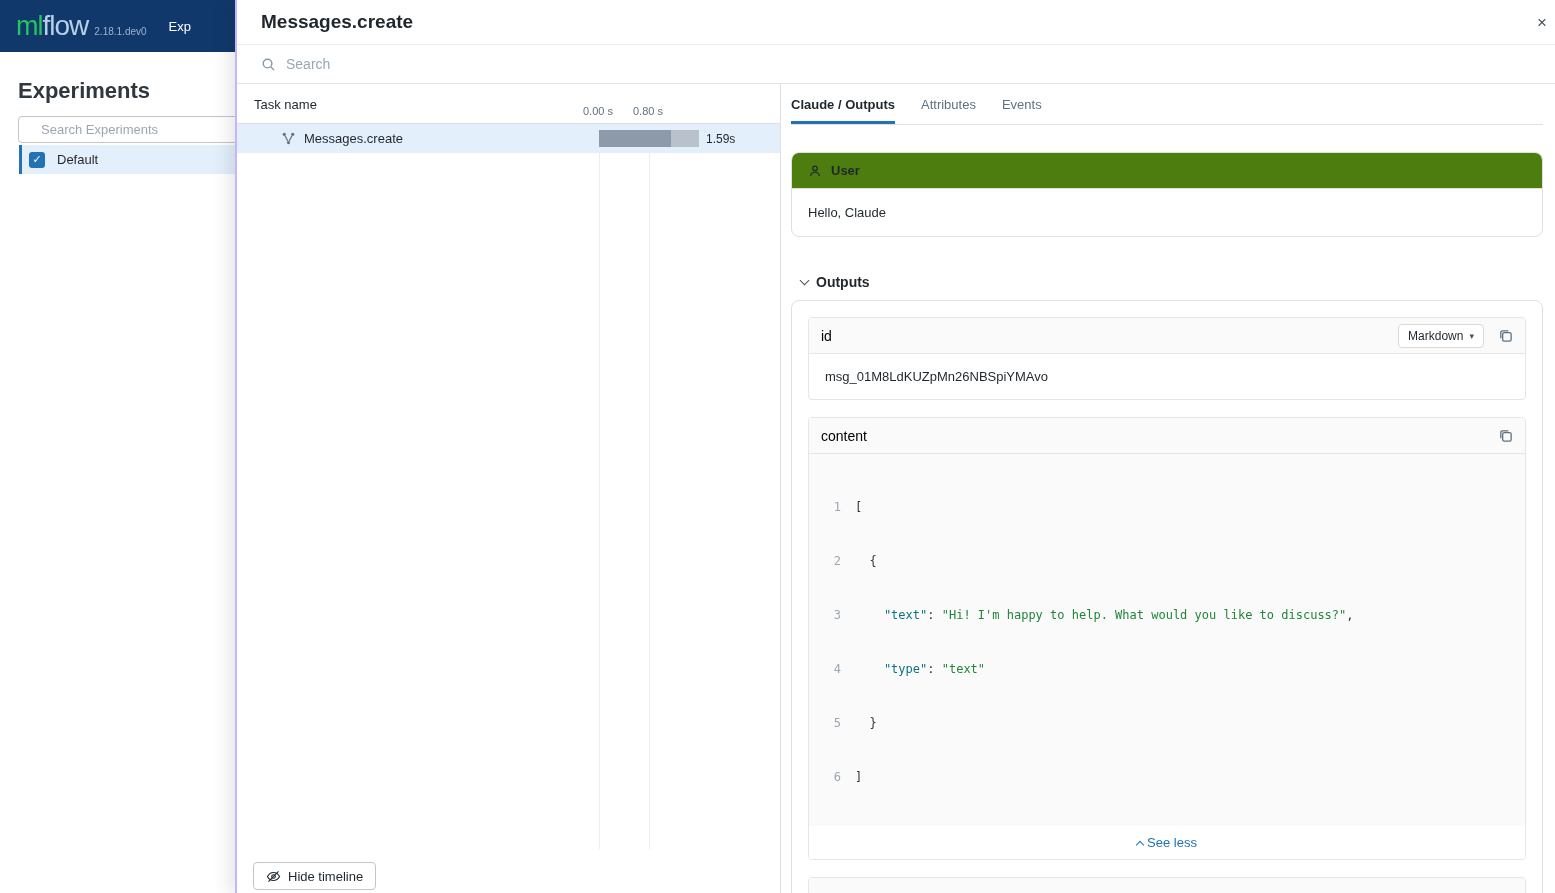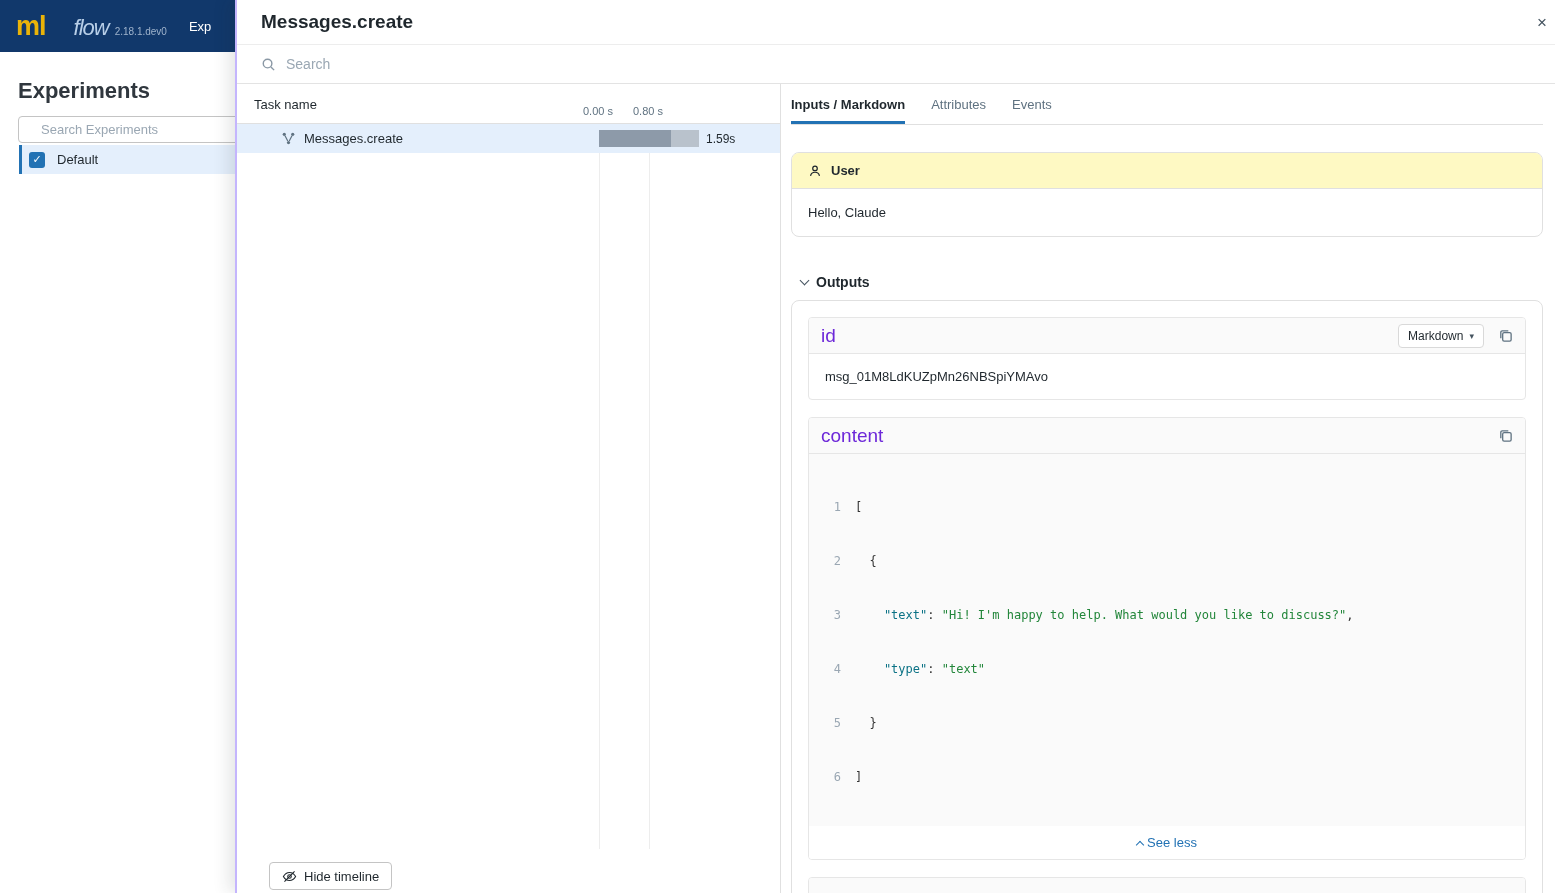--- a/index.html
+++ b/index.html
@@ -3,22 +3,22 @@
 <meta charset="utf-8">
 <style>
   * { margin:0; padding:0; box-sizing:border-box; }
   html,body { width:1555px; height:893px; overflow:hidden; background:#fff;
               font-family:"Liberation Sans", sans-serif; color:#1f272d; }
 
   
   .app-header { position:absolute; top:0; left:0; width:100%; height:52px;
     background:var(--color-header_bg,#11386b); display:flex; align-items:center; padding:0 16px; }
   .logo { display:flex; align-items:baseline; cursor:pointer; }
-  .logo-ml { font-weight:700; font-size:27px; color:#eab308; letter-spacing:-1px; }
-  .logo-flow { font-style:italic; font-size:22px; font-weight:300; color:#b8cfe8; letter-spacing:-1px;margin-left:28px; }
+  .logo-ml { font-weight:400; font-size:27px; color:#22c55e; letter-spacing:-1px; }
+  .logo-flow { font-size:28px; font-weight:300; color:#b8cfe8; letter-spacing:-1px; }
   .logo-version { font-size:10px; color:#9fb3cc; margin-left:6px; }
   .nav-tab { color:#fff; font-size:13px; margin-left:22px; cursor:pointer; }
 
   .sidebar-title { position:absolute; top:78px; left:18px; font-size:22px; font-weight:700; color:#30373e; }
   .sidebar-search { position:absolute; top:116px; left:18px; width:260px; height:27px;
     border:1px solid #c4c4c4; border-radius:4px; padding:0 22px; font-size:13px; outline:none;
     font-family:"Liberation Sans",sans-serif; }
   .sidebar-search::placeholder { color:#9aa7b3; }
   .exp-row { position:absolute; top:145px; left:19px; width:281px; height:29px;
     background:var(--color-selected_row_bg,#e4effc); border-left:3px solid var(--color-accent,#2272b4);
@@ -52,21 +52,21 @@
   .task-rows { flex:1; position:relative; }
   .gridline { position:absolute; top:0; bottom:0; width:1px; background:#ededed; }
   .gl-0 { left:362px; } .gl-1 { left:412px; }
   .task-row { position:relative; height:29px; display:flex; align-items:center; gap:8px;
     padding-left:44px; background:var(--color-selected_row_bg,#e4effc); font-size:13px; cursor:pointer; }
   .row-icon { color:#5f7281; display:flex; flex:none; }
   .duration-bar { position:absolute; left:362px; top:6px; width:100px; height:17px;
     background:linear-gradient(to right, var(--color-duration_bar,#8d9aa9) 0 72%,
                                          var(--color-duration_bar_light,#b9c2cc) 72% 100%); }
   .duration-label { position:absolute; left:469px; top:8px; font-size:12px; }
-  .task-footer { flex:none; height:44px; display:flex; align-items:flex-end; padding:0 0 3px 32px; }
+  .task-footer { flex:none; height:44px; display:flex; align-items:flex-end; padding:0 0 3px 16px; }
   .hide-timeline-btn { display:flex; align-items:center; gap:7px; height:28px; padding:0 12px;
     border:1px solid #c4c4c4; border-radius:4px; background:#fff; font-size:13px; color:#1f272d;
     cursor:pointer; font-family:"Liberation Sans",sans-serif; }
 
   
   .detail-pane { flex:1; min-width:0; display:flex; flex-direction:column; padding:0 12px 0 10px; }
   .tabs { height:41px; flex:none; border-bottom:1px solid #e0e0e0; display:flex; gap:26px; }
   .tab { display:flex; align-items:center; font-size:13px; color:#5f7281; cursor:pointer;
     border-bottom:3px solid transparent; padding-top:3px; }
   .tab.active { color:#1f272d; font-weight:600; border-bottom-color:var(--color-accent,#2272b4); }
@@ -76,31 +76,31 @@
   .section-title { font-size:14px; font-weight:700; }
   .chev { width:7px; height:7px; border-right:1.6px solid #44535f; border-bottom:1.6px solid #44535f;
     transform:rotate(45deg); margin-top:-3px; flex:none; }
   .toggle-group { margin-left:auto; display:flex; gap:6px; }
   .toggle-btn { width:24px; height:24px; border:1px solid #c4c4c4; border-radius:4px; background:#fff;
     display:flex; align-items:center; justify-content:center; font-size:11px; font-weight:700;
     color:#44535f; cursor:pointer; font-family:"Liberation Sans",sans-serif; }
   .toggle-btn.active { border:1.5px solid #1f272d; color:#1f272d; }
 
   .card { border:1px solid #e0e0e0; border-radius:8px; margin-top:12px; overflow:hidden; }
-  .card-header { background:#fef9c3; border-bottom:1px solid #e0e0e0; height:36px; display:flex;
+  .card-header { background:#4d7c0f; border-bottom:1px solid #e0e0e0; height:36px; display:flex;
     align-items:center; gap:9px; padding:0 16px; font-size:13px; font-weight:600; color:#1f272d; }
   .card-body { padding:16px; font-size:13px; }
 
   .outputs-header { margin-top:33px; }
   .outputs-card { border:1px solid #e0e0e0; border-radius:8px; margin-top:6px; padding:16px;
     display:flex; flex-direction:column; gap:17px; }
   .field { border:1px solid #e6e6e6; border-radius:4px; overflow:hidden; }
   .field-header { background:#fafafa; border-bottom:1px solid #e6e6e6; height:36px; display:flex;
     align-items:center; padding:0 12px; }
-  .field-label { font-size:19px; color:#6d28d9; }
+  .field-label { font-size:14px; color:#000000; }
   .field-controls { margin-left:auto; display:flex; align-items:center; gap:14px; }
   .md-select { display:flex; align-items:center; gap:6px; height:24px; padding:0 9px;
     border:1px solid #d9d9d9; border-radius:4px; background:#fff; font-size:12px; color:#1f272d;
     cursor:pointer; }
   .md-caret { font-size:9px; color:#44535f; }
   .copy-btn { color:#5f7281; display:flex; cursor:pointer; background:none; border:none; padding:0; }
   .field-body { padding:15px 16px; font-size:13px; }
   .field-body.no-pad { padding:0; }
 
   .code-block { background:#fafafa; padding:8px 0 4px; font-family:"DejaVu Sans Mono", monospace;
@@ -185,21 +185,21 @@
               </svg>
           </span>
           <span>Hide timeline</span>
         </button>
       </div>
     </div>
 
     <div class="detail-pane">
 
       <div class="tabs">
-        <div class="tab active">Inputs / Markdown</div>
+        <div class="tab active">Claude / Outputs</div>
         <div class="tab">Attributes</div>
         <div class="tab">Events</div>
       </div>
 
       <div class="detail-content">
 
 
         <div class="card">
           <div class="card-header">
             <span style="display:flex">

